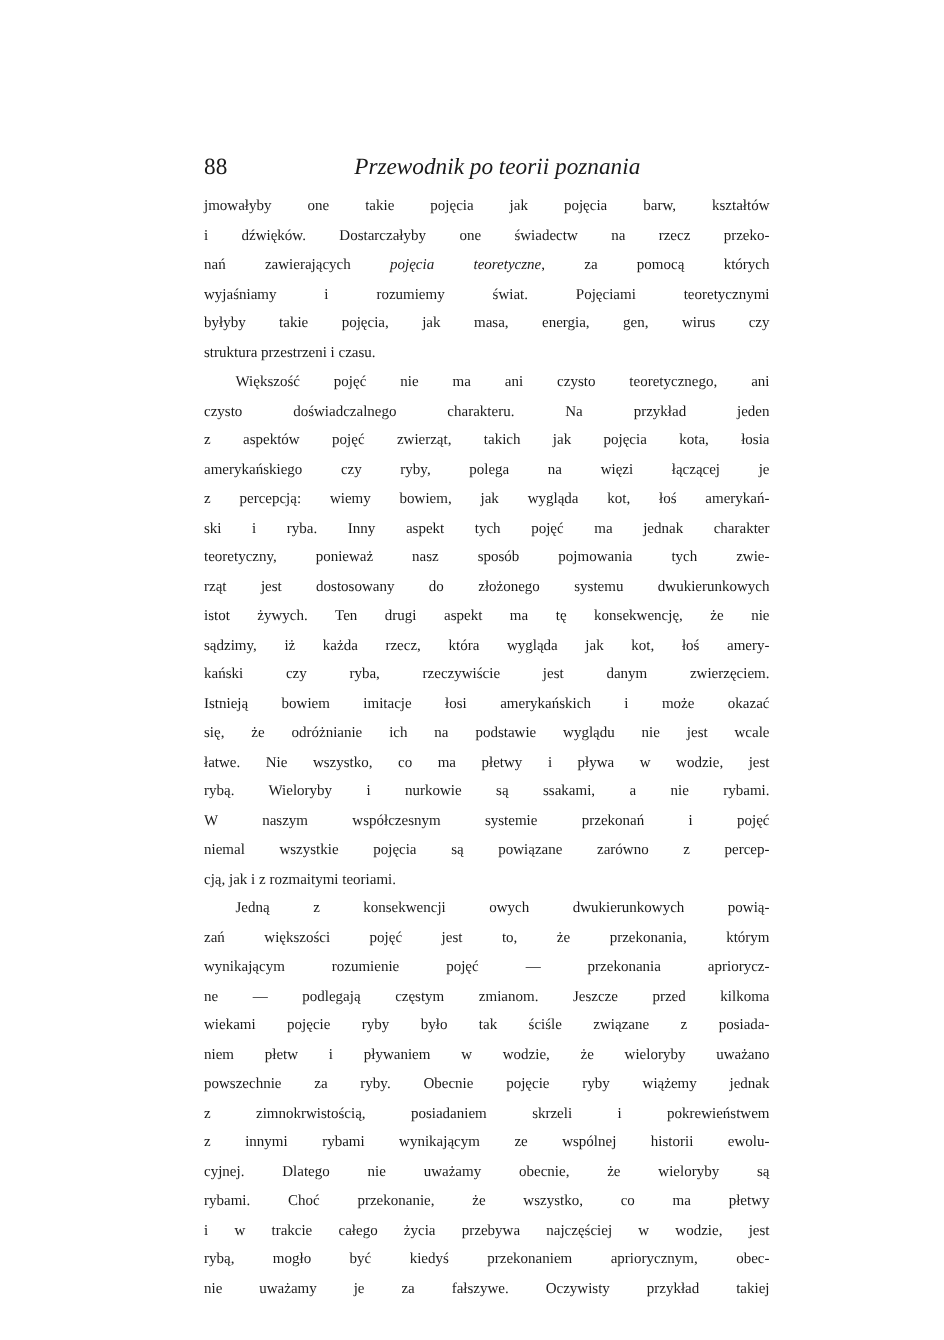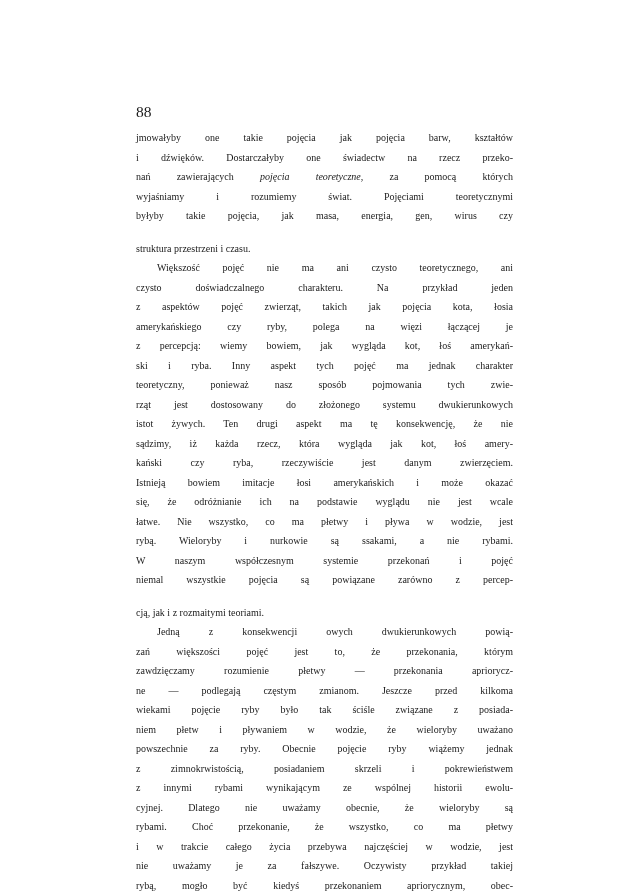--- a/index.html
+++ b/index.html
@@ -14,29 +14,30 @@
   .page-number { position:absolute; left:0; top:0;text-align:center; }
   .running-title { position:absolute; left:0; right:0; top:0; text-align:center; font-style:italic; padding-left:14px; }
   .body-text {
     position:absolute; left:136px; top:128px; width:377px;
     font-size:10px; line-height:19.5px;
   }
   .line {
     display:block; white-space:nowrap; height:19.5px;
     text-align:justify; text-align-last:justify;
   }
-  .line.last { text-align-last:left;margin-top:13px; }
+  .line.last { text-align-last:left; }
   .line.indent { padding-left:21px; }
   em { }
 </style>
 </head>
 <body>
 
 <div class="page-header">
   <span class="page-number">88</span>
+  <span class="running-title">Przewodnik po teorii poznania</span>
 </div>
 
 <div class="body-text" id="body-text">
     <span class="line">jmowałyby one takie pojęcia jak pojęcia barw, kształtów</span>
     <span class="line">i dźwięków. Dostarczałyby one świadectw na rzecz przeko-</span>
     <span class="line"><span>nań zawierających </span><em>pojęcia teoretyczne</em><span>, za pomocą których</span></span>
     <span class="line">wyjaśniamy i rozumiemy świat. Pojęciami teoretycznymi</span>
     <span class="line">byłyby takie pojęcia, jak masa, energia, gen, wirus czy</span>
     <span class="line last">struktura przestrzeni i czasu.</span>
     <span class="line indent">Większość pojęć nie ma ani czysto teoretycznego, ani</span>
@@ -52,25 +53,25 @@
     <span class="line">kański czy ryba, rzeczywiście jest danym zwierzęciem.</span>
     <span class="line">Istnieją bowiem imitacje łosi amerykańskich i może okazać</span>
     <span class="line">się, że odróżnianie ich na podstawie wyglądu nie jest wcale</span>
     <span class="line">łatwe. Nie wszystko, co ma płetwy i pływa w wodzie, jest</span>
     <span class="line">rybą. Wieloryby i nurkowie są ssakami, a nie rybami.</span>
     <span class="line">W naszym współczesnym systemie przekonań i pojęć</span>
     <span class="line">niemal wszystkie pojęcia są powiązane zarówno z percep-</span>
     <span class="line last">cją, jak i z rozmaitymi teoriami.</span>
     <span class="line indent">Jedną z konsekwencji owych dwukierunkowych powią-</span>
     <span class="line">zań większości pojęć jest to, że przekonania, którym</span>
-    <span class="line">zawdzięczamy rozumienie płetwy — przekonania apriorycz-</span>
+    <span class="line">wynikającym rozumienie pojęć — przekonania apriorycz-</span>
     <span class="line">ne — podlegają częstym zmianom. Jeszcze przed kilkoma</span>
     <span class="line">wiekami pojęcie ryby było tak ściśle związane z posiada-</span>
     <span class="line">niem płetw i pływaniem w wodzie, że wieloryby uważano</span>
     <span class="line">powszechnie za ryby. Obecnie pojęcie ryby wiążemy jednak</span>
     <span class="line">z zimnokrwistością, posiadaniem skrzeli i pokrewieństwem</span>
     <span class="line">z innymi rybami wynikającym ze wspólnej historii ewolu-</span>
     <span class="line">cyjnej. Dlatego nie uważamy obecnie, że wieloryby są</span>
     <span class="line">rybami. Choć przekonanie, że wszystko, co ma płetwy</span>
     <span class="line">i w trakcie całego życia przebywa najczęściej w wodzie, jest</span>
+    <span class="line">rybą, mogło być kiedyś przekonaniem apriorycznym, obec-</span>
     <span class="line">nie uważamy je za fałszywe. Oczywisty przykład takiej</span>
-    <span class="line">rybą, mogło być kiedyś przekonaniem apriorycznym, obec-</span>
   </div>
 
 </body></html>

